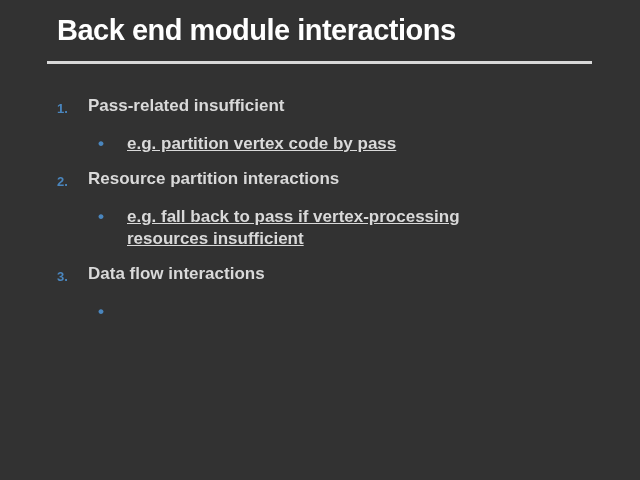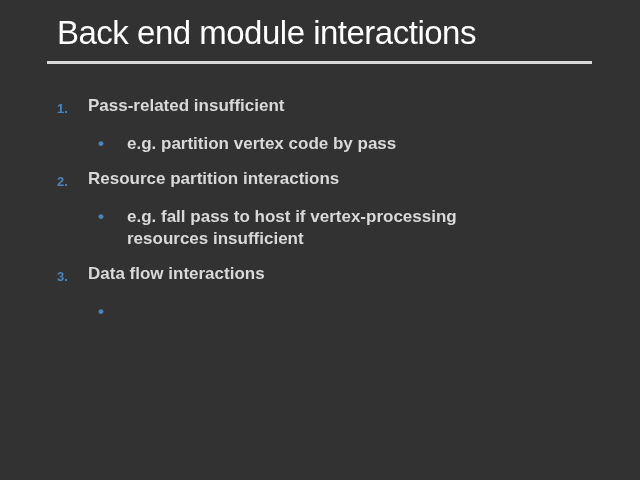--- a/index.html
+++ b/index.html
@@ -15,22 +15,22 @@
     position: relative;
   }
   .slide {
     position: absolute;
     inset: 0;
   }
   .title {
     position: absolute;
     left: 57px;
     top: 14px;
-    font-size: 33px;
-    font-weight: normal;
+    font-size: 29px;
+    font-weight: bold;
     color: #ffffff;
     letter-spacing: -0.5px;
     white-space: nowrap;
   }
   .rule {
     position: absolute;
     left: 47px;
     top: 61px;
     width: 545px;
     height: 3px;
@@ -64,20 +64,21 @@
     line-height: 22px;
     margin-bottom: 13px;
   }
   .sub .dot {
     flex: 0 0 29px;
     color: #4a86be;
     font-size: 17px;
   }
   .sub .txt {
     white-space: pre-line;
+    text-decoration: underline;
   }
 </style>
 </head>
 <body>
 
 <div class="slide">
   <div class="title">Back end module interactions</div>
   <div class="rule"></div>
 
   <div class="list">
@@ -90,21 +91,21 @@
       <span class="dot">•</span>
       <span class="txt">e.g. partition vertex code by pass</span>
     </div>
 
     <div class="item">
       <span class="num">2.</span>
       <span class="lbl">Resource partition interactions</span>
     </div>
     <div class="sub">
       <span class="dot">•</span>
-      <span class="txt">e.g. fall pass to host if vertex-processing
+      <span class="txt">e.g. fall back to pass if vertex-processing
 resources insufficient</span>
     </div>
 
     <div class="item">
       <span class="num">3.</span>
       <span class="lbl">Data flow interactions</span>
     </div>
     <div class="sub">
       <span class="dot">•</span>
     </div>

